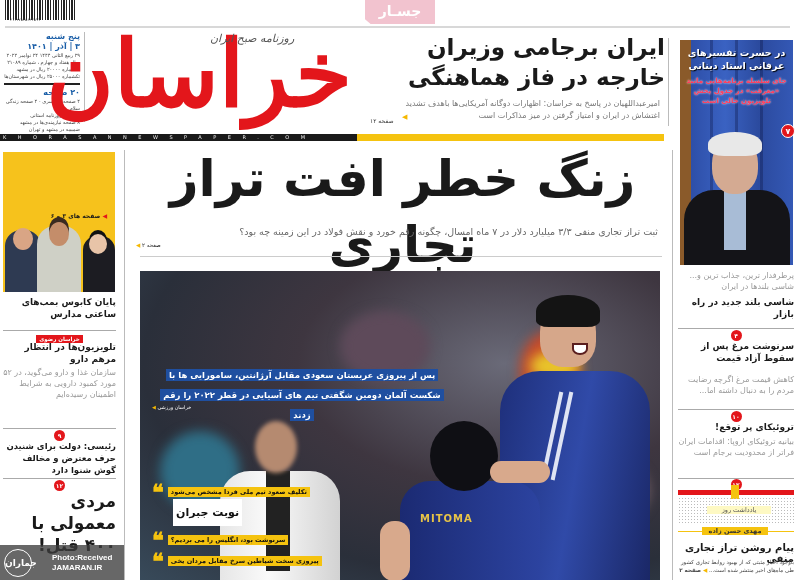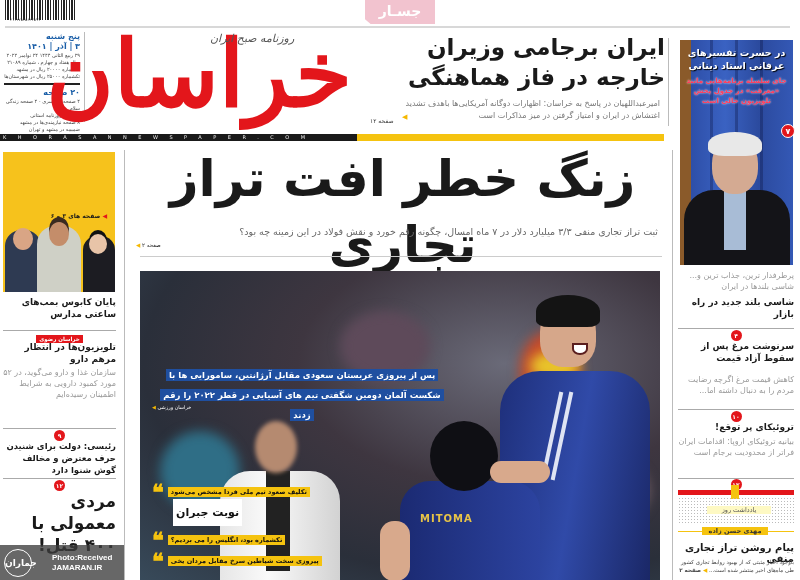--- a/index.html
+++ b/index.html
@@ -227,21 +227,21 @@
   <div class="ph-sub"><span>پس از پیروزی عربستان سعودی مقابل آرژانتین، سامورایی ها با شکست آلمان دومین شگفتی تیم های آسیایی در قطر ۲۰۲۲ را رقم زدند</span></div>
   <div class="ph-ref"><span class="arr">◀</span> <span>خراسان ورزشی</span></div>
 
   <div class="quote" style="top:214px;">
     <span class="qmark">❝</span>
     <span class="qtext">تکلیف صعود تیم ملی فردا مشخص می‌شود</span>
   </div>
   <div class="qhead" style="top:228px;">نوبت جبران</div>
   <div class="quote" style="top:262px;">
     <span class="qmark">❝</span>
-    <span class="qtext">تکشماره بود، انگلیس را می بردیم؟</span>
+    <span class="qtext">سرنوشت بود، انگلیس را می بردیم؟</span>
   </div>
   <div class="quote" style="top:283px;">
     <span class="qmark">❝</span>
     <span class="qtext">پیروزی سخت شیاطین سرخ مقابل مردان یخی</span>
   </div>
 </div>
 
 <div class="abs portrait">
   <div class="curtain" style="left:30px;"></div>
   <div class="curtain" style="left:55px;"></div>

